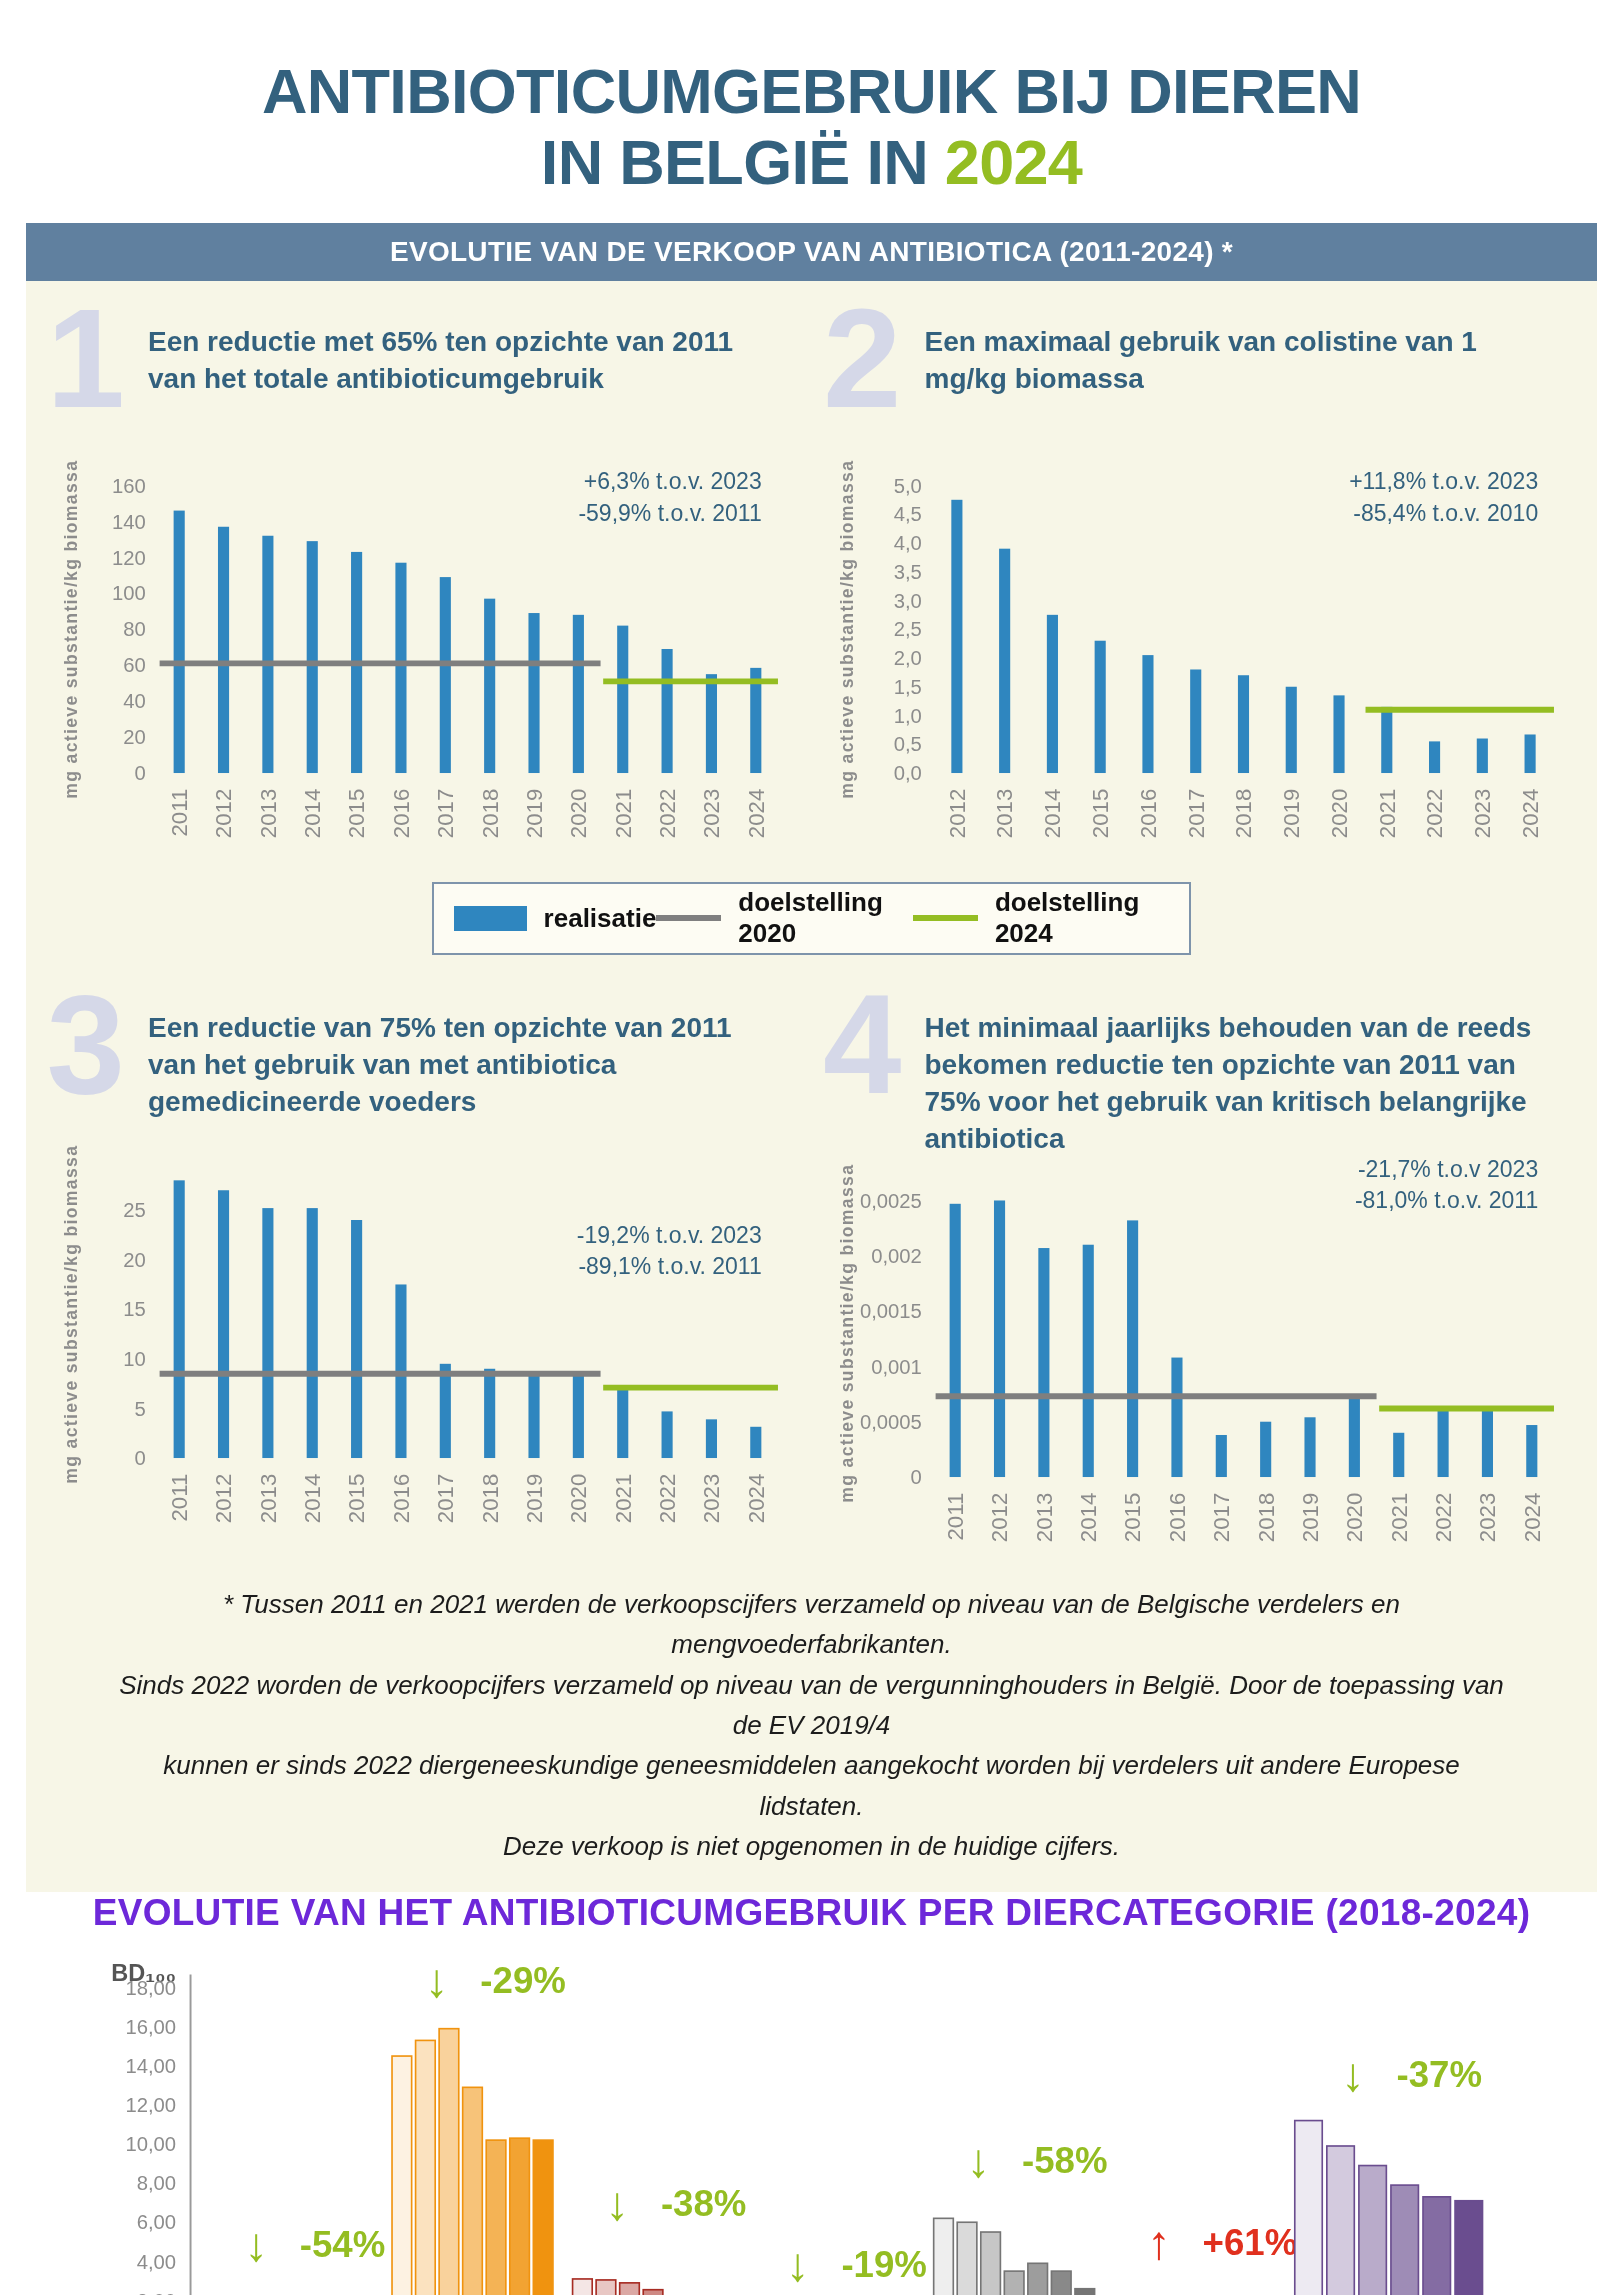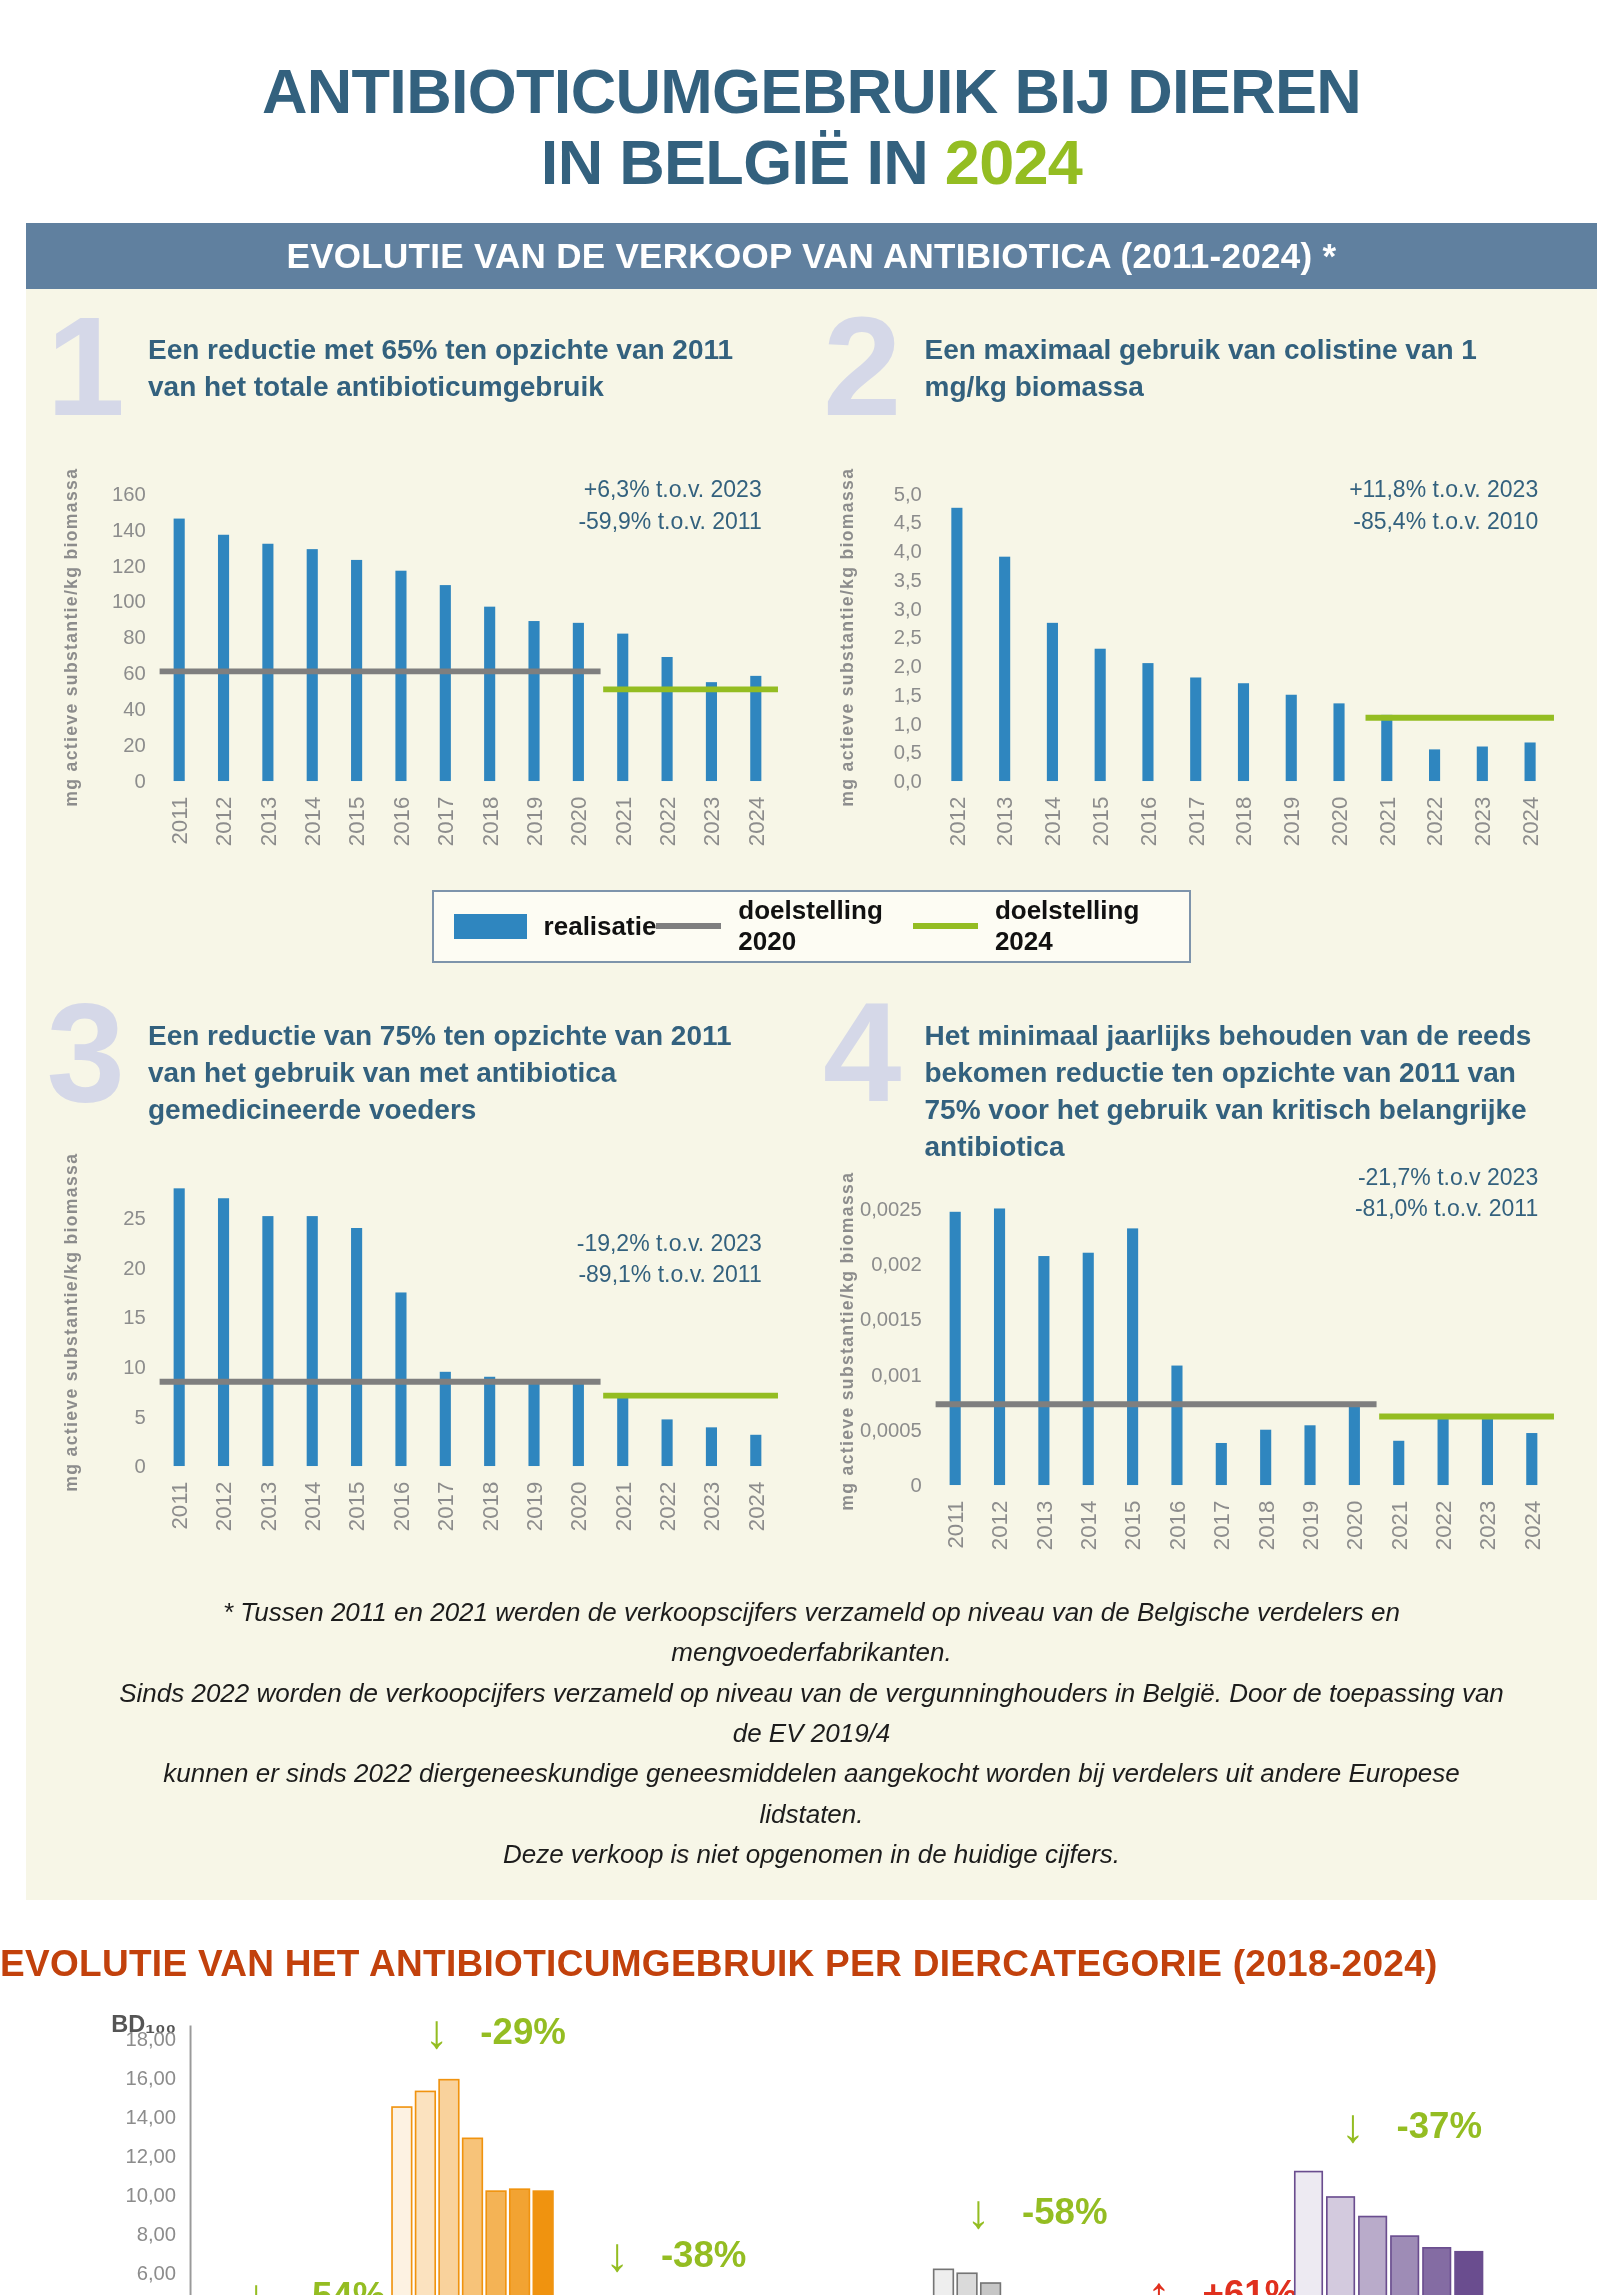--- a/index.html
+++ b/index.html
@@ -7,21 +7,21 @@
   body{font-family:"Liberation Sans", sans-serif;}
   #page{width:1623px;height:2295px;background:#ffffff;overflow:hidden;position:relative;}
 
   
   #main-title{padding-top:56px;text-align:center;color:#33617e;font-weight:bold;
               font-size:63px;line-height:1.12;letter-spacing:-0.7px;}
   #main-title .year{color:#94bd22;}
 
   
   #sales-panel{margin:26px 26px 0 26px;background:#f7f6e7;padding-bottom:26px;}
-  #sales-header{background:#60809f;color:#ffffff;font-weight:bold;font-size:35px;
+  #sales-header{background:#60809f;color:#ffffff;font-weight:bold;font-size:28px;
                 text-align:center;padding:13px 0;letter-spacing:0.3px;}
   .row{display:grid;grid-template-columns:1fr 1fr;column-gap:10.5px;padding:0 15.7px;}
   .cell{position:relative;}
   .cell-head{display:flex;gap:18.3px;margin-top:18.3px;min-height:154px;}
   .numeral{width:88px;font-size:141px;font-weight:bold;color:#d5d8e8;line-height:0.85;text-align:center;flex:none;}
   .cell-heading{padding-top:25px;padding-right:26px;font-size:28px;font-weight:bold;
                 color:#33617e;line-height:1.32;}
   .chart-wrap{position:relative;margin-top:2.6px;}
   .chart-wrap svg{display:block;}
   .annotation{position:absolute;right:46px;top:10.5px;text-align:right;color:#33617e;
@@ -35,21 +35,21 @@
   .legend-item{display:flex;align-items:center;gap:17px;font-size:26px;font-weight:bold;color:#111111;}
   .sw{flex:none;}
   #sw-realisatie{width:73px;height:25px;background:#2f86bf;}
   #sw-d2020{width:65px;height:5.9px;background:#7f7f7f;}
   #sw-d2024{width:65px;height:5.9px;background:#94bd22;}
 
   #sales-footnote{margin-top:22px;padding:0 89px;text-align:center;font-style:italic;
                   font-size:26px;line-height:1.55;color:#1c1c1c;}
 
   
-  #cat-title{margin-top:43px;text-align:left;color:#c2410c;font-weight:bold;font-size:37px;letter-spacing:0.3px;}
+  #cat-title{text-align:center;color:#6d28d9;font-weight:bold;font-size:37px;letter-spacing:0.3px;}
   #cat-chart{display:block;margin:13px auto 0 auto;}
 
   svg text{font-family:"Liberation Sans", sans-serif;}
 </style>
 </head>
 <body>
 
 <div id="page">
 
   <div id="main-title">

